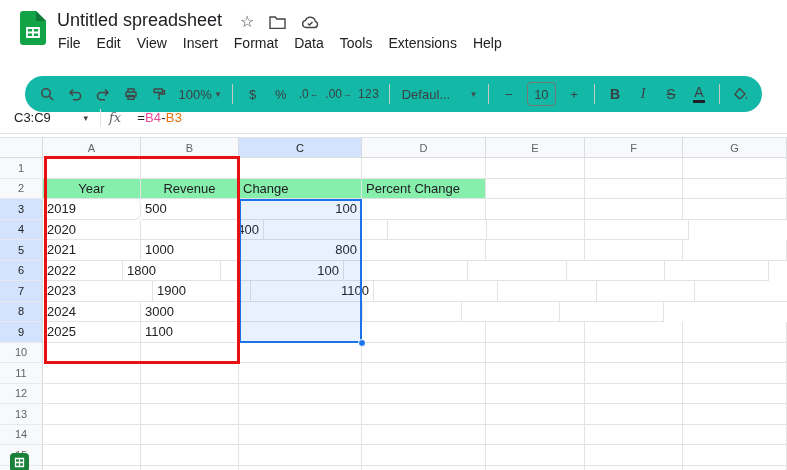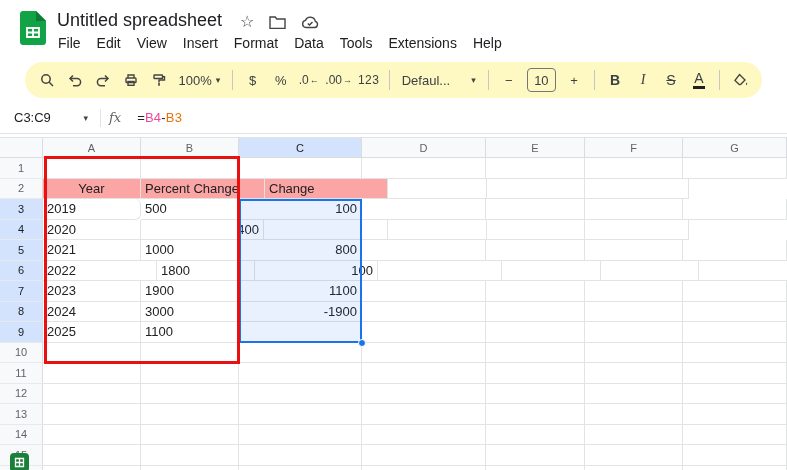--- a/index.html
+++ b/index.html
@@ -17,22 +17,22 @@
   .sheets-logo { position: absolute; left: 20px; top: 11px; width: 26px; height: 34px; cursor: pointer; }
   .doc-title { position: absolute; left: 57px; top: 10px; font-size: 18px; color: #202124; }
   .title-icons { position: absolute; left: 240px; top: 14px; display: flex; align-items: center; gap: 15px; color: #444; }
   .title-icons .star { font-size: 16px; line-height: 16px; }
 
   .menubar { position: absolute; left: 50px; top: 33px; display: flex; font-size: 14px; color: #202124; }
   .menu-item { padding: 2px 8px; border-radius: 4px; cursor: pointer; }
 
   
   .toolbar {
-    position: absolute; left: 25px; top: 62px; width: 737px; height: 36px;
-    background: #fef9c3; border-radius: 18px;
+    position: absolute; left: 25px; top: 76px; width: 737px; height: 36px;
+    background: #14b8a6; border-radius: 18px;
     display: flex; align-items: center; padding: 15px 8px;
     font-size: 13px; color: #3c4043; white-space: nowrap;
   }
   .tb-btn {
     display: flex; align-items: center; justify-content: center;
     height: 28px; min-width: 28px; padding: 0 3px; border-radius: 4px; cursor: pointer;
   }
   .tb-sep { width: 1px; height: 20px; background: #c4c7c5; margin: 0 6px; flex: none; }
   .caret { font-size: 9px; color: #444; margin-left: 4px; }
   .zoom-btn { padding: 0 6px; }
@@ -80,21 +80,21 @@
     display: flex; align-items: center; justify-content: center;
     font-size: 11px; color: #5f6368; cursor: pointer;
   }
   .cell {
     flex: none; border-right: 1px solid #e2e3e3; border-bottom: 1px solid #e2e3e3;
     display: flex; align-items: center; padding: 0 4px;
     white-space: nowrap; overflow: hidden; background: #fff; cursor: cell; color: #202124;
   }
   .cell.center { justify-content: center; }
   .cell.right { justify-content: flex-end; }
-  .cell.hdrbg { background: #fca5a5; text-align: right; }
+  .cell.hdrbg { background: #86efac; text-align: right; }
 
   
   .selection {
     position: absolute; left: 239px; top: 62px; width: 123px; height: 144px;
     border: 2px solid #1a73e8; background: rgba(26,115,232,0.10);
     pointer-events: none; z-index: 2;
   }
   .fill-handle {
     position: absolute; left: 358px; top: 202px; width: 8px; height: 8px;
     background: #1a73e8; border: 1px solid #fff; border-radius: 50%; z-index: 4; cursor: crosshair;
@@ -250,22 +250,23 @@
         <div class="cell" style="width: 98px;"></div>
         <div class="cell" style="width: 123px;"></div>
         <div class="cell" style="width: 124px;"></div>
         <div class="cell" style="width: 99px;"></div>
         <div class="cell" style="width: 98px;"></div>
         <div class="cell" style="width: 104px;"></div>
       </div>
       <div class="grid-row">
         <div class="row-hdr">2</div>
         <div class="cell center hdrbg" style="width: 98px;">Year</div>
+        <div class="cell center hdrbg" style="width: 98px;">Revenue</div>
+        <div class="cell hdrbg" style="width: 123px;">Change</div>
         <div class="cell hdrbg" style="width: 124px;">Percent Change</div>
-        <div class="cell hdrbg" style="width: 123px;">Change</div>
         <div class="cell" style="width: 99px;"></div>
         <div class="cell" style="width: 98px;"></div>
         <div class="cell" style="width: 104px;"></div>
       </div>
       <div class="grid-row">
         <div class="row-hdr sel">3</div>
         <div class="cell" style="width: 98px; border-radius: 6px;">2019</div>
         <div class="cell" style="width: 98px;">500</div>
         <div class="cell right" style="width: 123px;">100</div>
         <div class="cell" style="width: 124px;"></div>
@@ -287,43 +288,42 @@
         <div class="cell" style="width: 98px;">2021</div>
         <div class="cell" style="width: 98px;">1000</div>
         <div class="cell right" style="width: 123px;">800</div>
         <div class="cell" style="width: 124px;"></div>
         <div class="cell" style="width: 99px;"></div>
         <div class="cell" style="width: 98px;"></div>
         <div class="cell" style="width: 104px;"></div>
       </div>
       <div class="grid-row">
         <div class="row-hdr sel">6</div>
-        <div class="cell" style="width: 114px;">2022</div>
+        <div class="cell" style="width: 80px;">2022</div>
         <div class="cell" style="width: 98px;">1800</div>
         <div class="cell right" style="width: 123px;">100</div>
         <div class="cell" style="width: 124px;"></div>
         <div class="cell" style="width: 99px;"></div>
         <div class="cell" style="width: 98px;"></div>
         <div class="cell" style="width: 104px;"></div>
       </div>
       <div class="grid-row">
         <div class="row-hdr sel">7</div>
-        <div class="cell" style="width: 98px;">2023</div>
+        <div class="cell" style="width: 110px;">2023</div>
         <div class="cell" style="width: 98px;">1900</div>
         <div class="cell right" style="width: 123px;">1100</div>
         <div class="cell" style="width: 124px;"></div>
         <div class="cell" style="width: 99px;"></div>
         <div class="cell" style="width: 98px;"></div>
         <div class="cell" style="width: 104px;"></div>
       </div>
       <div class="grid-row">
         <div class="row-hdr sel">8</div>
         <div class="cell" style="width: 98px;">2024</div>
         <div class="cell" style="width: 98px;">3000</div>
-        <div class="cell right" style="width: 123px;">-1900</div>
         <div class="cell" style="width: 124px;"></div>
         <div class="cell" style="width: 99px;"></div>
         <div class="cell" style="width: 98px;"></div>
         <div class="cell" style="width: 104px;"></div>
       </div>
       <div class="grid-row">
         <div class="row-hdr sel">9</div>
         <div class="cell" style="width: 98px;">2025</div>
         <div class="cell" style="width: 98px;">1100</div>
         <div class="cell right" style="width: 123px; margin-top: 29px;">-1100</div>

